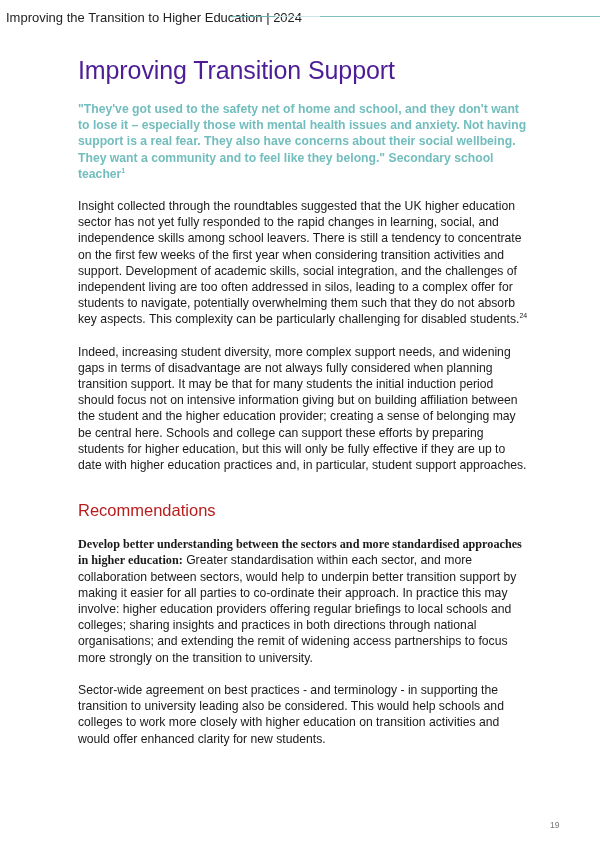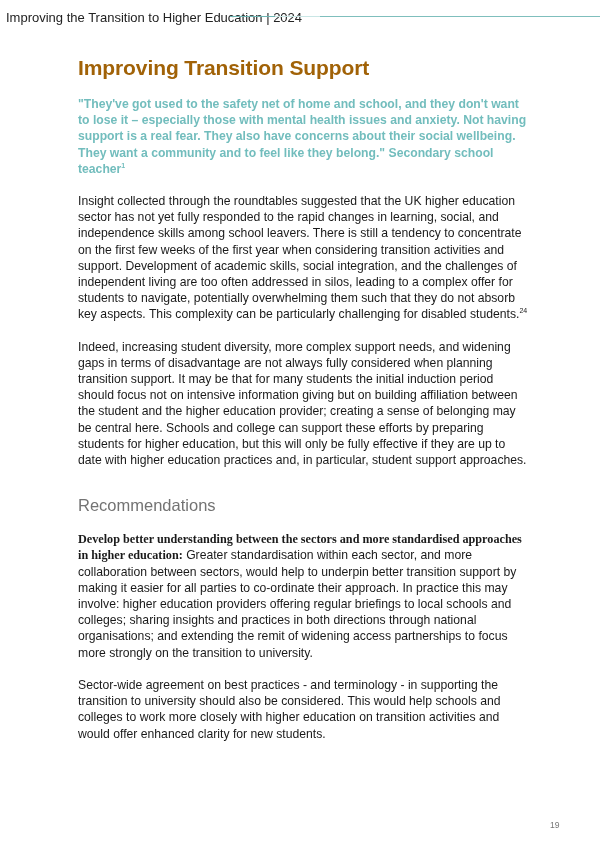--- a/index.html
+++ b/index.html
@@ -3,25 +3,25 @@
 <meta charset="utf-8">
 <style>
   html, body { margin: 0; padding: 0; background: #ffffff; }
   body { width: 600px; height: 866px; position: relative; overflow: hidden; font-family: "Liberation Sans", sans-serif; }
   .running-header { position: absolute; left: 6px; top: 10px; font-size: 13px; color: #222; white-space: nowrap; }
   .header-rule { position: absolute; top: 16px; left: 230px; right: 0; height: 1px; background: #8cc7c6; }
   .header-rule .seg1 { position: absolute; left: 0; width: 45px; height: 1px; background: #6fb6b4; }
   .header-rule .seg2 { position: absolute; left: 45px; width: 45px; height: 1px; background: #c9e6e5; }
   .header-rule .seg3 { position: absolute; left: 90px; right: 0; height: 1px; background: #7fbfbd; }
   .content { position: absolute; left: 78px; top: 56px; width: 450px; }
-  h1 { margin: 0; font-weight: bold; font-size: 21px; color: #a16207; letter-spacing: -0.1px; }
+  h1 { margin: 0; font-weight: normal; font-size: 25px; color: #4c1d95; letter-spacing: -0.1px; }
   .quote { margin: 16px 0 0 0; font-weight: bold; font-size: 12.2px; line-height: 16.2px; color: #72bdbd; }
   .quote sup, .para sup { font-size: 7px; vertical-align: 5px; line-height: 0; }
   .para { margin: 16px 0 0 0; font-size: 12.2px; line-height: 16.2px; color: #1a1a1a; }
-  h2 { margin: 28px 0 0 0; font-weight: normal; font-size: 16.5px; color: #737373; }
+  h2 { margin: 28px 0 0 0; font-weight: normal; font-size: 16.5px; color: #b91c1c; }
   .para b { font-weight: bold; font-family: Liberation Serif, serif; }
   .page-number { position: absolute; left: 550px; top: 820px; font-size: 8.6px; color: #777; }
 </style>
 </head>
 <body>
 
 <div class="running-header">Improving the Transition to Higher Education | 2024</div>
 <div class="header-rule">
   <span class="seg1"></span>
   <span class="seg2"></span>
@@ -34,16 +34,16 @@
   <p class="quote"><span>"They've got used to the safety net of home and school, and they don't want to lose it – especially those with mental health issues and anxiety. Not having support is a real fear. They also have concerns about their social wellbeing. They want a community and to feel like they belong." Secondary school teacher</span><sup>1</sup></p>
 
   <p class="para"><span>Insight collected through the roundtables suggested that the UK higher education sector has not yet fully responded to the rapid changes in learning, social, and independence skills among school leavers. There is still a tendency to concentrate on the first few weeks of the first year when considering transition activities and support. Development of academic skills, social integration, and the challenges of independent living are too often addressed in silos, leading to a complex offer for students to navigate, potentially overwhelming them such that they do not absorb key aspects. This complexity can be particularly challenging for disabled students.</span><sup>24</sup></p>
 
   <p class="para"><span>Indeed, increasing student diversity, more complex support needs, and widening gaps in terms of disadvantage are not always fully considered when planning transition support. It may be that for many students the initial induction period should focus not on intensive information giving but on building affiliation between the student and the higher education provider; creating a sense of belonging may be central here. Schools and college can support these efforts by preparing students for higher education, but this will only be fully effective if they are up to date with higher education practices and, in particular, student support approaches.</span></p>
 
   <h2>Recommendations</h2>
 
   <p class="para"><b>Develop better understanding between the sectors and more standardised approaches in higher education:</b><span> Greater standardisation within each sector, and more collaboration between sectors, would help to underpin better transition support by making it easier for all parties to co-ordinate their approach. In practice this may involve: higher education providers offering regular briefings to local schools and colleges; sharing insights and practices in both directions through national organisations; and extending the remit of widening access partnerships to focus more strongly on the transition to university.</span></p>
 
-  <p class="para"><span>Sector-wide agreement on best practices - and terminology - in supporting the transition to university should also be considered. This would help schools and colleges to work more closely with higher education on transition activities and would offer enhanced clarity for new students.</span></p>
+  <p class="para"><span>Sector-wide agreement on best practices - and terminology - in supporting the transition to university leading also be considered. This would help schools and colleges to work more closely with higher education on transition activities and would offer enhanced clarity for new students.</span></p>
 </div>
 
 <div class="page-number">19</div>
 
 </body></html>

